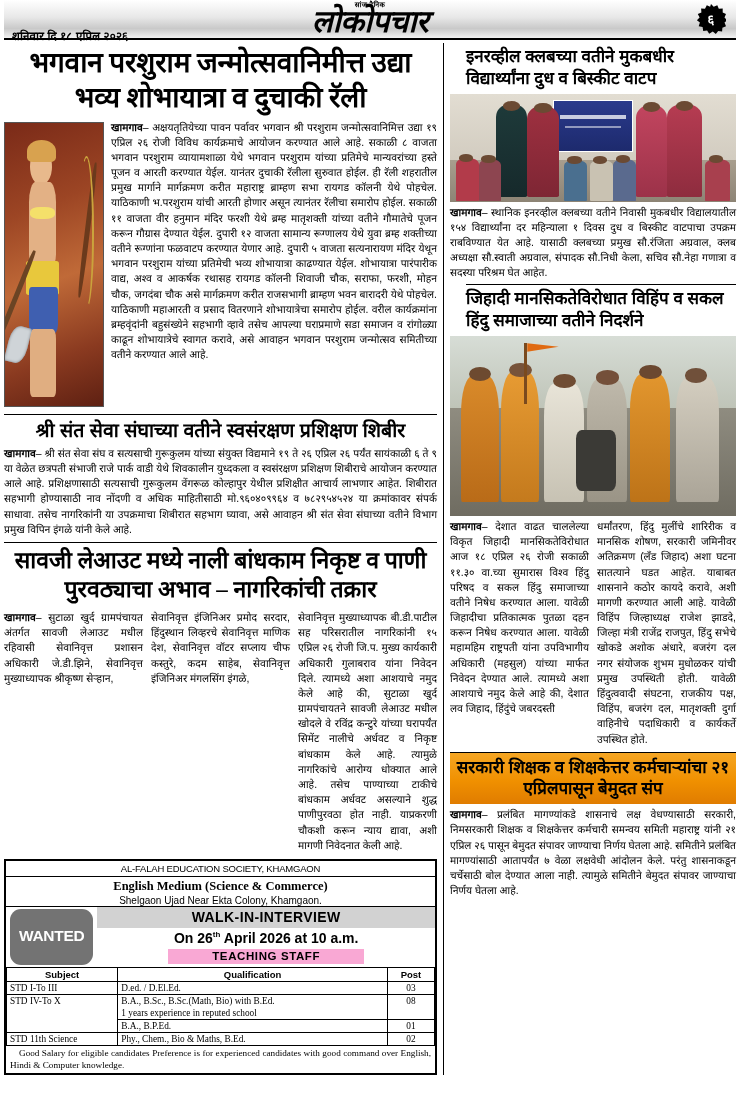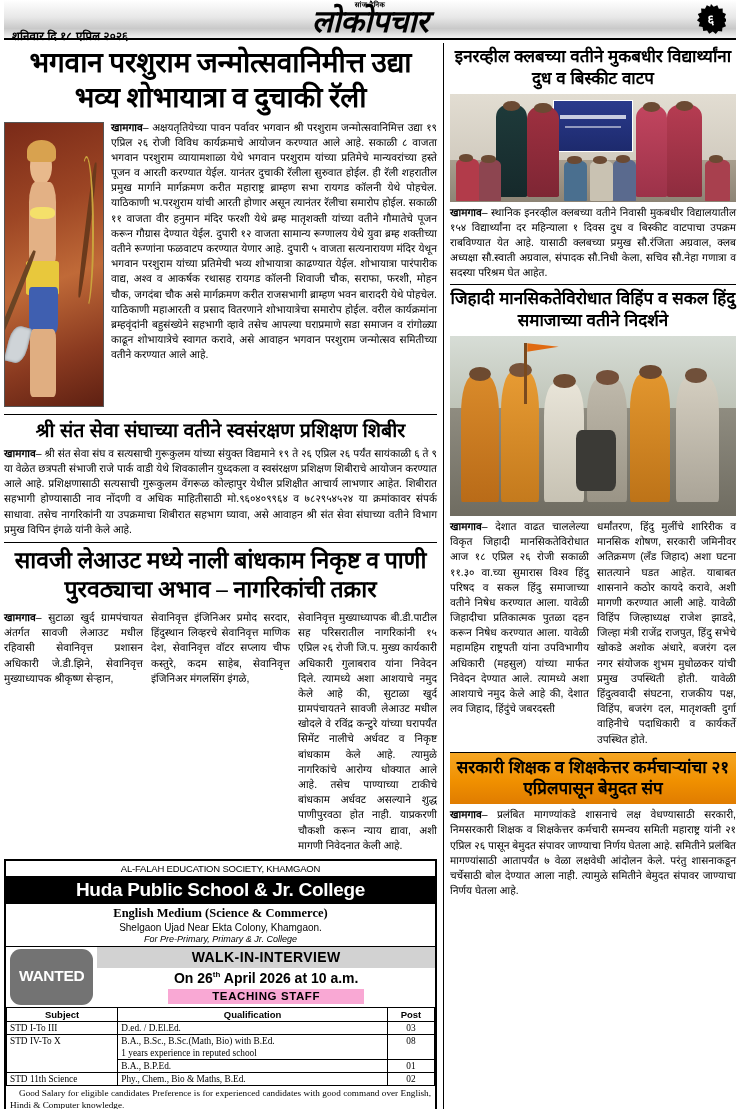--- a/index.html
+++ b/index.html
@@ -60,23 +60,23 @@
     line-height: 1.26; letter-spacing: -.2px; padding: 2px 0 4px;
   }
   h2.hl {
     font-size: 19.5px; font-weight: bold; text-align: center;
     font-family: "Liberation Sans", sans-serif;
     line-height: 1.25; padding: 3px 0 4px;
     border-top: 1.5px solid #000;
     margin-top: 4px;
   }
   h2.hl-r {
-    font-size: 17px; font-weight: bold; text-align: center;
-    font-family: "Liberation Sans", sans-serif;
-    line-height: 1.28; padding: 3px 0 4px;
+    font-size: 17px; font-weight: bold; 
+    font-family: "Liberation Sans", sans-serif;
+    line-height: 1.28; padding: 3px 0 4px; margin-left: 16px;
   }
   h2.hl-r.ruled { border-top: 1.5px solid #000; margin-top: 4px; }
   .hl-orange {
     background: linear-gradient(to bottom,#f5a623 0%, #f09000 55%, #e07c00 100%);
     color: #000; font-size: 17px; font-weight: bold; text-align: center;
     line-height: 1.25; padding: 4px 4px 5px; margin-top: 5px;
     border-top: 1.5px solid #000;
     font-family: "Liberation Sans", sans-serif;
   }
   .hl-big2 {
@@ -221,24 +221,22 @@
       <div style="display:flex;gap:8px;">
         <p class="body-txt" style="flex:1">
           <span class="dateline">खामगाव</span><span>– सुटाळा खुर्द ग्रामपंचायत अंतर्गत सावजी लेआउट मधील रहिवासी सेवानिवृत्त प्रशासन अधिकारी जे.डी.झिने, सेवानिवृत्त मुख्याध्यापक श्रीकृष्ण सेऱ्हान,</span>
         </p>
         <p class="body-txt" style="flex:1">सेवानिवृत्त इंजिनिअर प्रमोद सरदार, हिंदुस्थान लिव्हरचे सेवानिवृत्त माणिक देश, सेवानिवृत्त वॉटर सप्लाय चीफ कस्तुरे, कदम साहेब, सेवानिवृत्त इंजिनिअर मंगलसिंग इंगळे,</p>
         <p class="body-txt" style="flex:1">सेवानिवृत्त मुख्याध्यापक बी.डी.पाटील सह परिसरातील नागरिकांनी १५ एप्रिल २६ रोजी जि.प. मुख्य कार्यकारी अधिकारी गुलाबराव यांना निवेदन दिले. त्यामध्ये अशा आशयाचे नमुद केले आहे की, सुटाळा खुर्द ग्रामपंचायतने सावजी लेआउट मधील खोदले वे रविंद्र कन्टुरे यांच्या घरापर्यंत सिमेंट नालीचे अर्धवट व निकृष्ट बांधकाम केले आहे. त्यामुळे नागरिकांचे आरोग्य धोक्यात आले आहे. तसेच पाण्याच्या टाकीचे बांधकाम अर्धवट असल्याने शुद्ध पाणीपुरवठा होत नाही. याप्रकरणी चौकशी करून न्याय द्यावा, अशी मागणी निवेदनात केली आहे.</p>
       </div>
 
       <div class="ad">
         <div class="ad-society">AL-FALAH EDUCATION SOCIETY, KHAMGAON</div>
-        <div class="ad-school">Huda Public School &amp; Jr. College</div>
         <div class="ad-medium">English Medium (Science &amp; Commerce)</div>
         <div class="ad-addr">Shelgaon Ujad Near Ekta Colony, Khamgaon.</div>
-        <div class="ad-levels">For Pre-Primary, Primary &amp; Jr. College</div>
         <div class="ad-wanted-row">
           <div class="wanted-pill">WANTED</div>
           <div class="walkin-wrap">
             <div class="walkin">WALK-IN-INTERVIEW</div>
             <div class="ad-on"><span>On 26</span><sup>th</sup><span> April 2026 at 10 a.m.</span></div>
             <div class="ad-teaching">TEACHING STAFF</div>
           </div>
         </div>
         <table class="ad-table">
           <thead>

